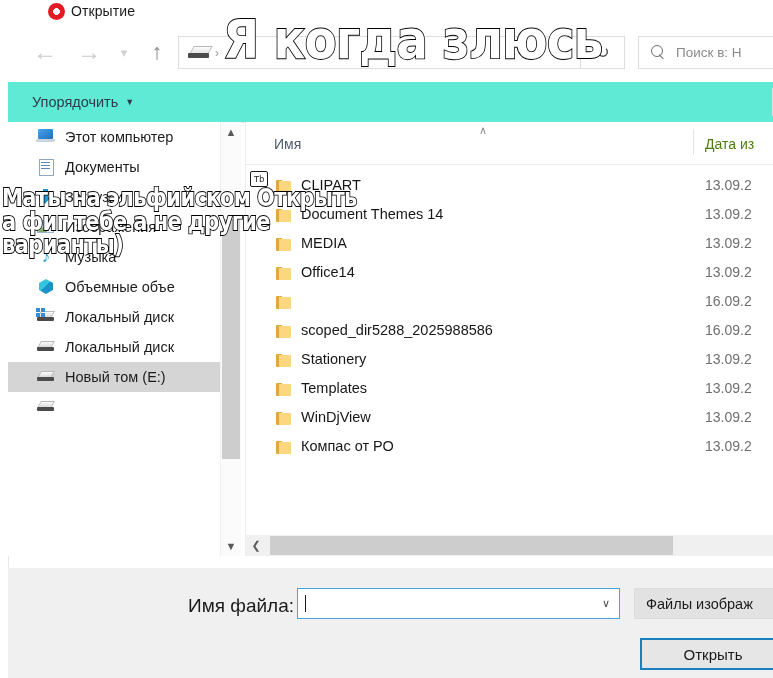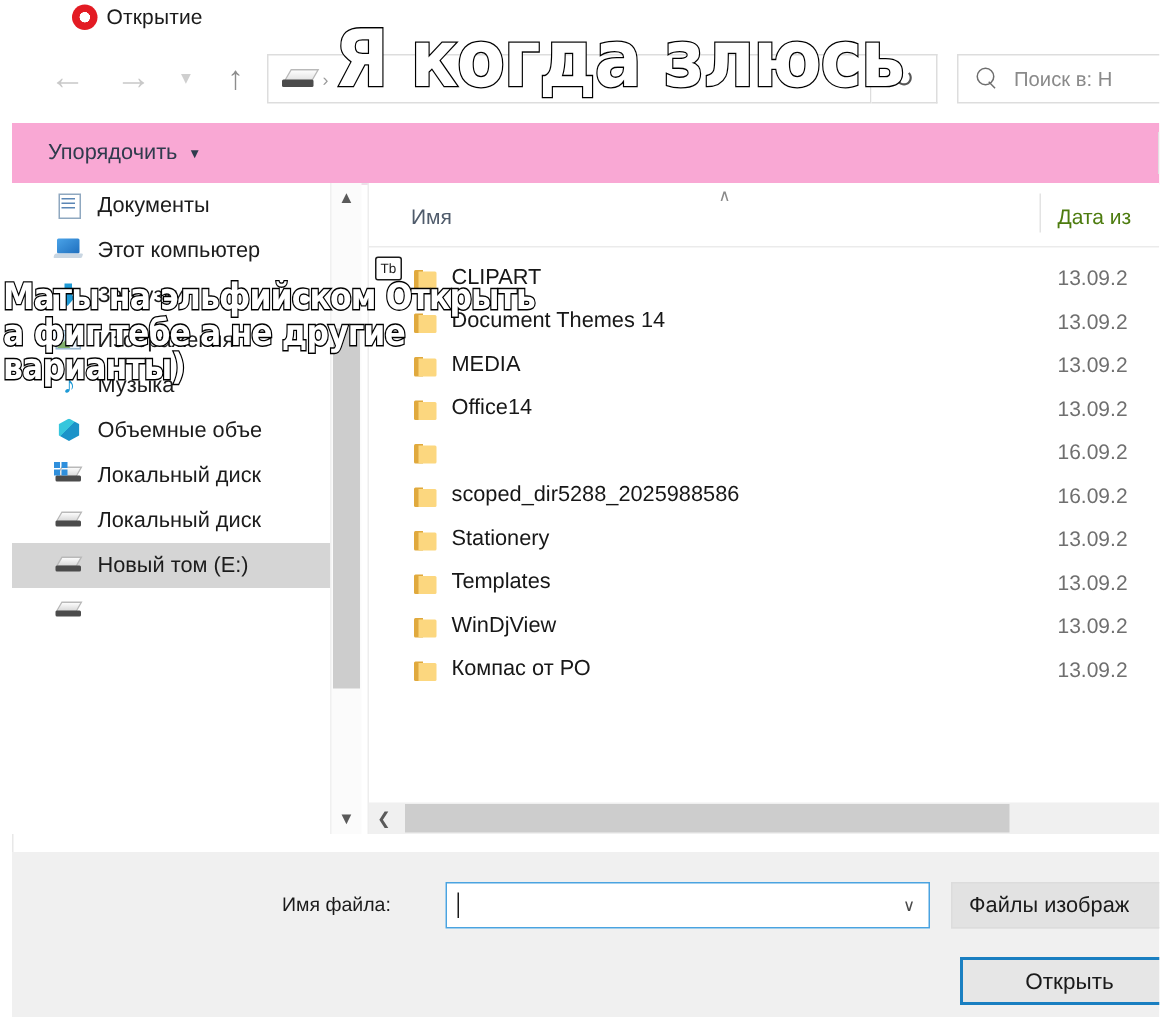--- a/index.html
+++ b/index.html
@@ -41,21 +41,21 @@
      background:#fff;display:flex;align-items:center;justify-content:center;box-sizing:border-box;
      font-size:17px;color:#555;}
   .searchbox{position:absolute;left:630px;top:14px;width:160px;height:33px;border:1px solid #ddd;background:#fff;
      display:flex;align-items:center;box-sizing:border-box;}
   .search-icon{margin-left:12px;margin-right:10px;width:15px;height:15px;position:relative;flex:0 0 auto;}
   .search-icon .circ{position:absolute;left:0;top:0;width:10px;height:10px;border:1.4px solid #6e6e6e;border-radius:50%;}
   .search-icon .stem{position:absolute;left:8px;top:9px;width:6px;height:1.4px;background:#6e6e6e;transform:rotate(45deg);transform-origin:left center;}
   .search-ph{font-size:13.5px;color:#8a8a8a;white-space:nowrap;}
 
   
-  .cmdbar{position:absolute;left:8px;top:82px;width:765px;height:40px;background:#f9a8d4;border-bottom:1px solid #e6e7e9;}
+  .cmdbar{position:absolute;left:8px;top:82px;width:765px;height:40px;background:#5eead4;border-bottom:1px solid #e6e7e9;}
   .cmd-item{position:absolute;top:0;height:40px;display:flex;align-items:center;font-size:14.5px;color:#303b4d;}
   .cmd-organize{left:24px;}
   .cmd-caret{font-size:9px;margin-left:7px;color:#303b4d;}
   .cmd-newfolder{left:196px;}
   .cmd-right-divider{position:absolute;right:0;top:6px;width:1px;height:28px;background:#e0e0e0;}
 
   
   .sidebar{position:absolute;left:8px;top:122px;width:212px;height:434px;background:#ffffff;overflow:hidden;}
   .sb-item{position:relative;height:30px;display:flex;align-items:center;padding-left:28px;font-size:14.5px;color:#1c1c1c;white-space:nowrap;}
   .sb-item.sel{background:#d5d5d5;}
@@ -121,21 +121,21 @@
   .row-badge{position:absolute;left:4px;top:7px;width:16px;height:14px;border:1.6px solid #1b1b1b;border-radius:2px;
      font-size:9px;color:#1b1b1b;display:flex;align-items:center;justify-content:center;overflow:hidden;}
 
   
   .hscroll{position:absolute;left:246px;top:535px;width:527px;height:21px;background:#f0f0f0;}
   .hscroll .larrow{position:absolute;left:0;top:0;width:20px;height:21px;display:flex;align-items:center;justify-content:center;color:#5a5a5a;font-size:11px;}
   .hscroll .thumb{position:absolute;left:24px;top:1px;width:403px;height:19px;background:#cdcdcd;}
 
   
   .footer{position:absolute;left:8px;top:568px;width:765px;height:110px;background:#f0f0f0;}
-  .fn-label{position:absolute;left:188px;top:595px;font-size:13px;color:#1b1b1b;}
+  .fn-label{position:absolute;left:188px;top:595px;font-size:19px;color:#1b1b1b;}
   .fn-box{position:absolute;left:297px;top:588px;width:323px;height:31px;background:#fff;border:1px solid #4aa3e0;box-sizing:border-box;display:flex;align-items:center;}
   .fn-caret-wrap{position:absolute;right:0;top:0;width:26px;height:29px;display:flex;align-items:center;justify-content:center;color:#4a4a4a;font-size:11px;}
   .fn-cursor{width:1px;height:17px;background:#1b1b1b;margin-left:7px;}
   .fn-value{font-size:14px;color:#1b1b1b;margin-left:1px;}
   .filter-box{position:absolute;left:634px;top:588px;width:160px;height:31px;background:#e2e2e2;border:1px solid #dcdcdc;
      box-sizing:border-box;display:flex;align-items:center;}
   .filter-text{font-size:14.5px;color:#1b1b1b;margin-left:11px;white-space:nowrap;}
   .open-btn{position:absolute;left:640px;top:638px;width:146px;height:32px;background:#e6e6e6;border:2px solid #1a7fc1;
      box-sizing:border-box;display:flex;align-items:center;justify-content:center;font-size:15px;color:#1b1b1b;}
 
@@ -192,36 +192,36 @@
   <div class="cmdbar">
     <div class="cmd-item cmd-organize">
       <span>Упорядочить</span>
       <span class="cmd-caret">▼</span>
     </div>
     <div class="cmd-right-divider"></div>
   </div>
 
   <div class="sidebar">
     <div class="sb-item">
+      <span class="sb-ico ic-pc">
+          <span class="scr"></span>
+          <span class="base"></span>
+        </span>
+      <span>Этот компьютер</span>
+    </div>
+    <div class="sb-item">
       <span class="sb-ico ic-docs">
         <span class="pg"></span>
         <span class="ln" style="top:4px"></span>
           <span class="ln" style="top:7px"></span>
           <span class="ln" style="top:10px"></span>
       </span>
       <span>Документы</span>
     </div>
     <div class="sb-item">
-      <span class="sb-ico ic-pc">
-          <span class="scr"></span>
-          <span class="base"></span>
-        </span>
-      <span>Этот компьютер</span>
-    </div>
-    <div class="sb-item">
       <span class="sb-ico ic-dl">
           <span class="shaft"></span>
           <span class="head"></span>
         </span>
       <span>Загрузки</span>
     </div>
     <div class="sb-item">
       <span class="sb-ico ic-img">
           <span class="fr"></span>
           <span class="sky"></span>

